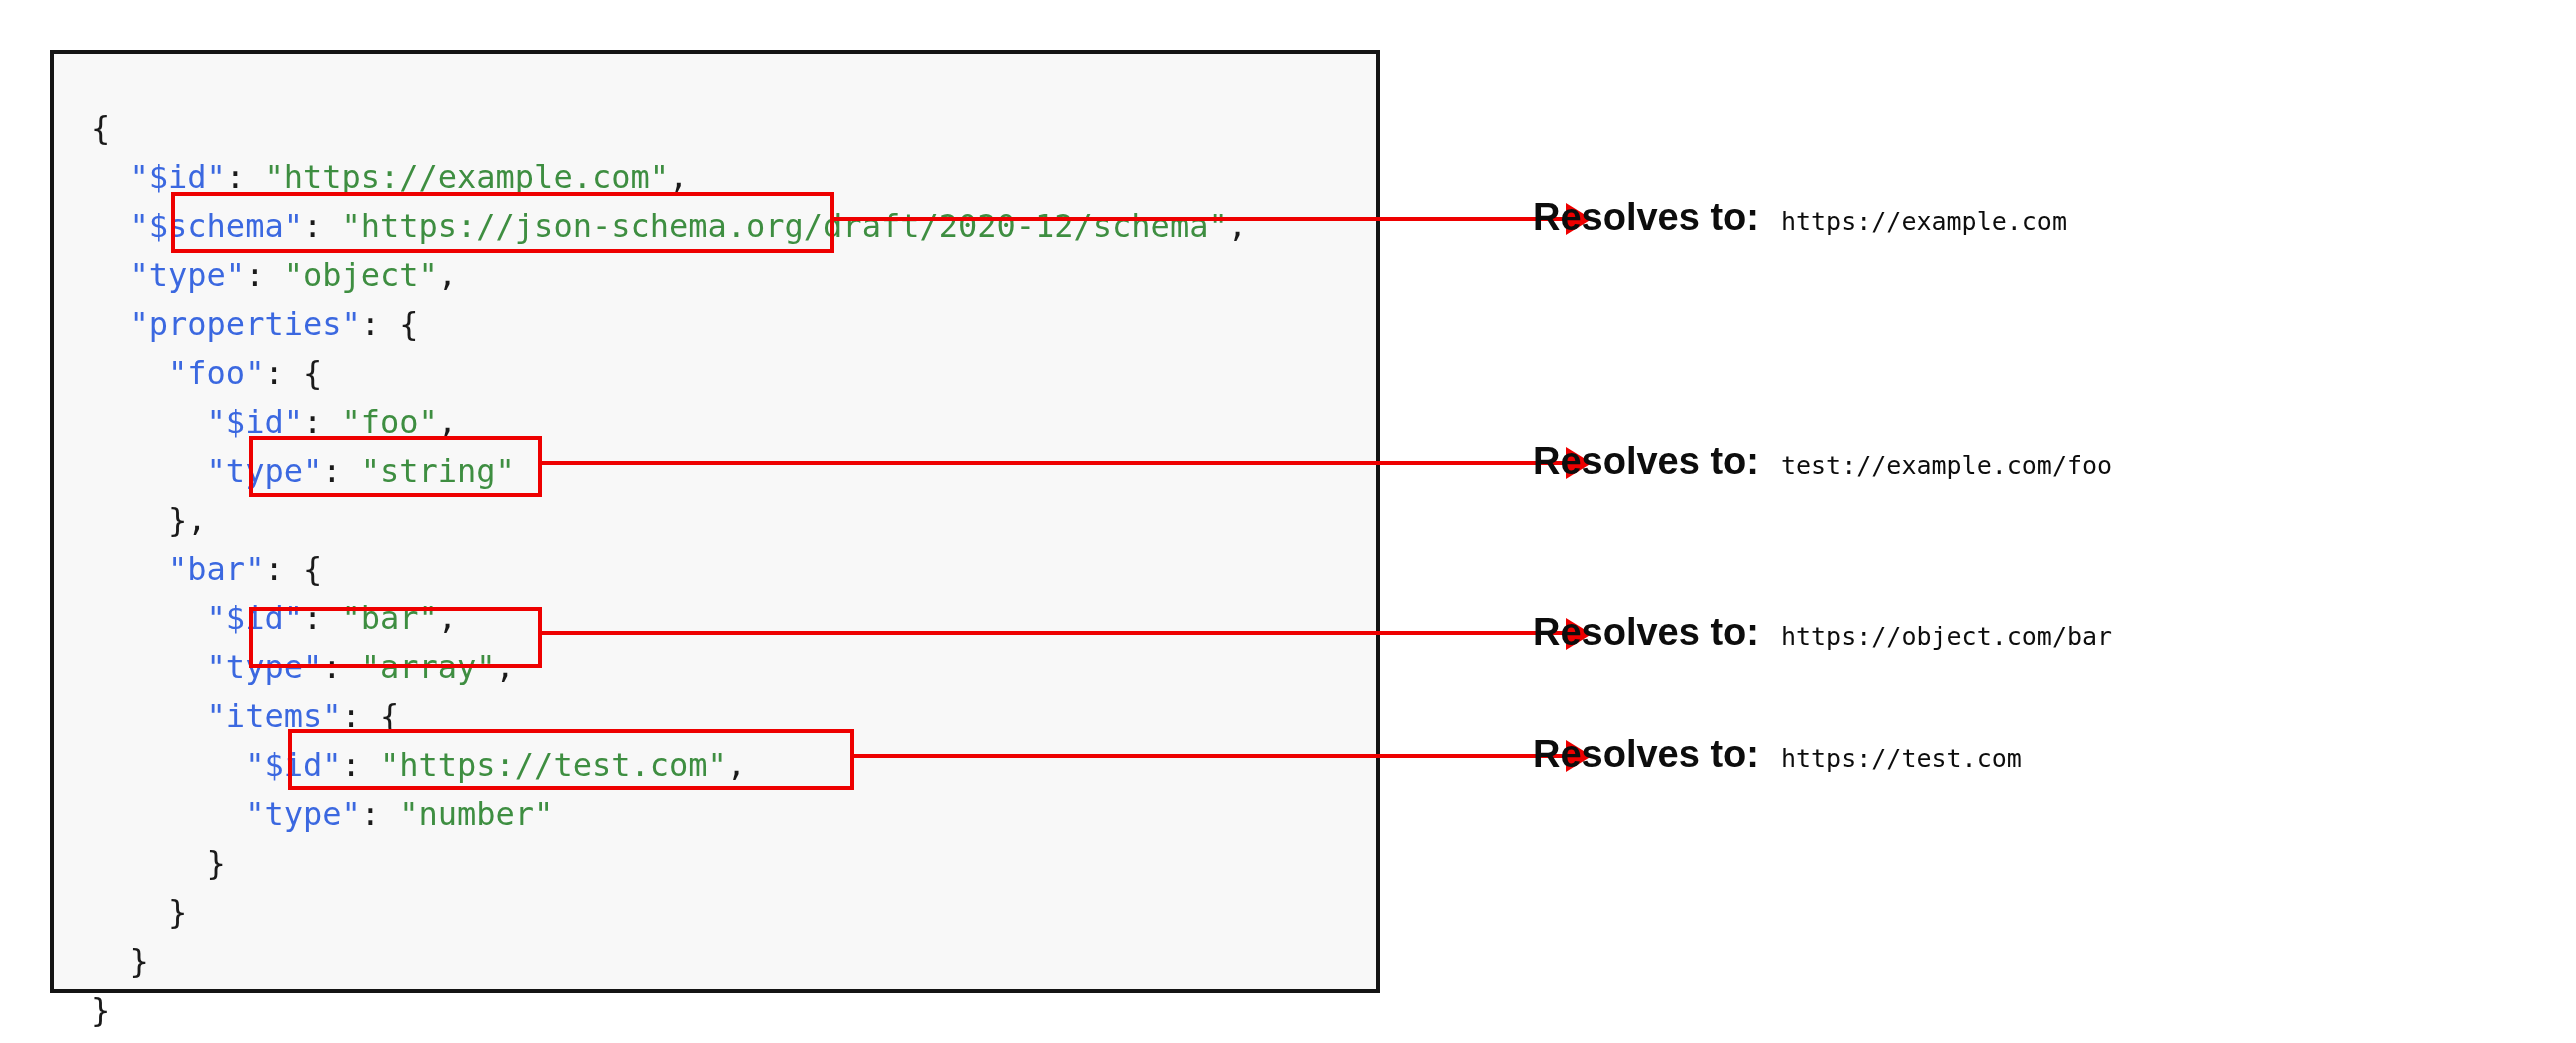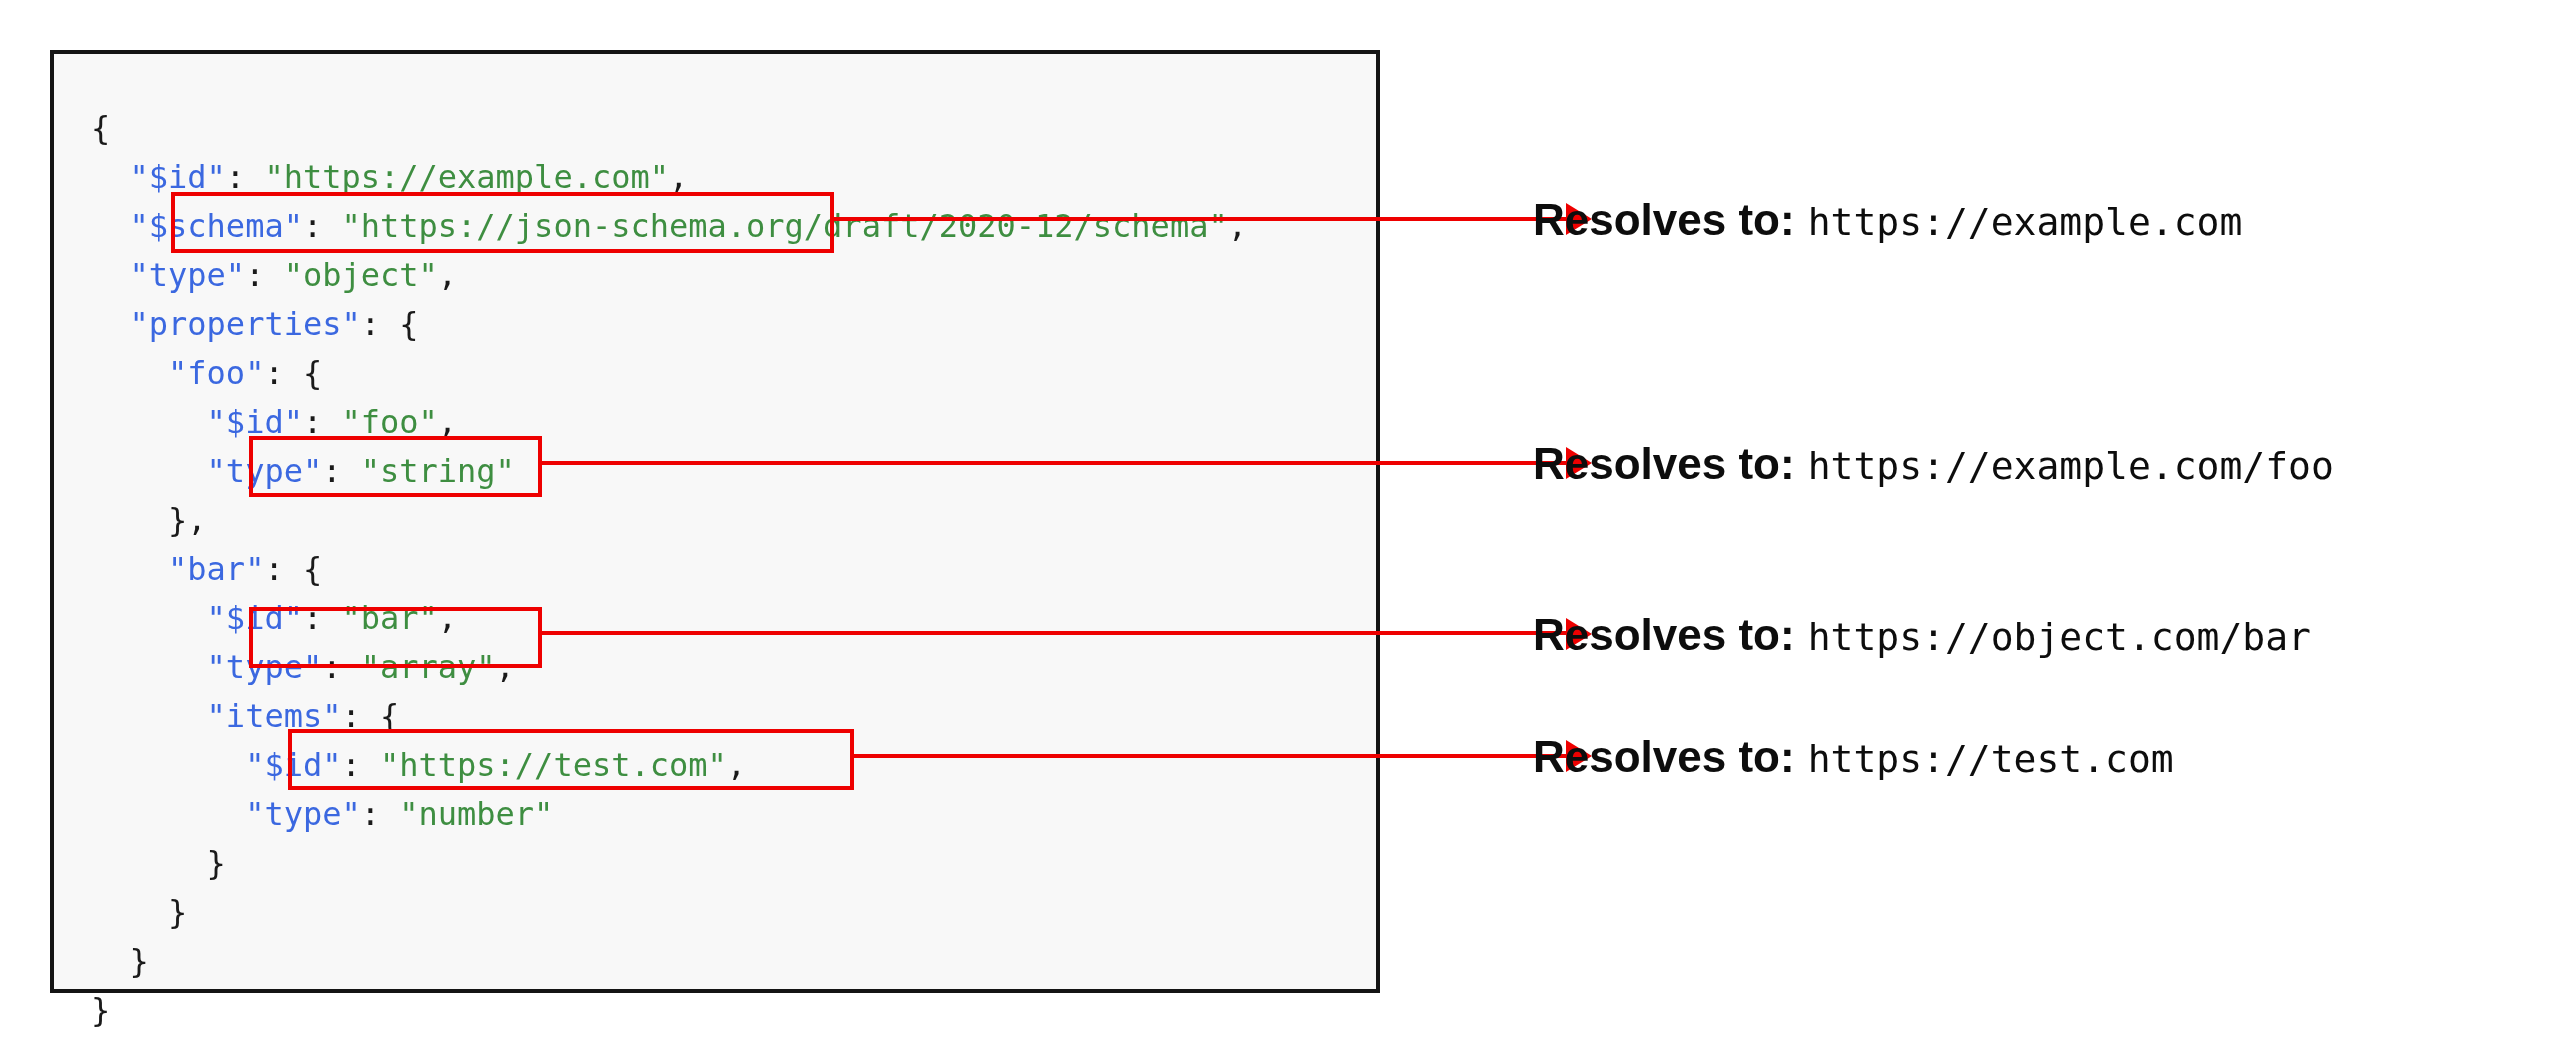--- a/index.html
+++ b/index.html
@@ -74,28 +74,28 @@
 
   
   .annotation {
     position: absolute;
     white-space: nowrap;
     line-height: 1;
   }
   .ann-label {
     font-family: "Liberation Sans", sans-serif;
     font-weight: bold;
-    font-size: 44px;
+    font-size: 38px;
     color: #0d0d0d;
   }
   .ann-url {
     font-family: "DejaVu Sans Mono", "Liberation Mono", monospace;
-    font-size: 38px;
+    font-size: 25px;
     color: #0d0d0d;
-    margin-left: 13px;
+    margin-left: 22px;
   }
 </style>
 </head>
 <body>
 
 <div id="code-panel">
   <div id="code-listing"><div class="code-line"><span></span><span class="p">{</span></div><div class="code-line"><span>  </span><span class="k">"$id"</span><span class="p">: </span><span class="s">"https://example.com"</span><span class="p">,</span></div><div class="code-line"><span>  </span><span class="k">"$schema"</span><span class="p">: </span><span class="s">"https://json-schema.org/draft/2020-12/schema"</span><span class="p">,</span></div><div class="code-line"><span>  </span><span class="k">"type"</span><span class="p">: </span><span class="s">"object"</span><span class="p">,</span></div><div class="code-line"><span>  </span><span class="k">"properties"</span><span class="p">: {</span></div><div class="code-line"><span>    </span><span class="k">"foo"</span><span class="p">: {</span></div><div class="code-line"><span>      </span><span class="k">"$id"</span><span class="p">: </span><span class="s">"foo"</span><span class="p">,</span></div><div class="code-line"><span>      </span><span class="k">"type"</span><span class="p">: </span><span class="s">"string"</span></div><div class="code-line"><span>    </span><span class="p">},</span></div><div class="code-line"><span>    </span><span class="k">"bar"</span><span class="p">: {</span></div><div class="code-line"><span>      </span><span class="k">"$id"</span><span class="p">: </span><span class="s">"bar"</span><span class="p">,</span></div><div class="code-line"><span>      </span><span class="k">"type"</span><span class="p">: </span><span class="s">"array"</span><span class="p">,</span></div><div class="code-line"><span>      </span><span class="k">"items"</span><span class="p">: {</span></div><div class="code-line"><span>        </span><span class="k">"$id"</span><span class="p">: </span><span class="s">"https://test.com"</span><span class="p">,</span></div><div class="code-line"><span>        </span><span class="k">"type"</span><span class="p">: </span><span class="s">"number"</span></div><div class="code-line"><span>      </span><span class="p">}</span></div><div class="code-line"><span>    </span><span class="p">}</span></div><div class="code-line"><span>  </span><span class="p">}</span></div><div class="code-line"><span></span><span class="p">}</span></div></div>
   <div id="highlight-layer">
       <div class="hl-box" style="left: 117px; top: 138px; width: 663px; height: 61px; border-color: rgb(238, 0, 0);"></div>
       <div class="hl-box" style="left: 195px; top: 382px; width: 293px; height: 61px; border-color: rgb(238, 0, 0);"></div>
@@ -110,17 +110,17 @@
     <div class="arrow-line" style="left: 538px; top: 461px; width: 1028px; background: rgb(238, 0, 0);"></div>
     <div class="arrow-head" style="left: 1566px; top: 447px; border-left-color: rgb(238, 0, 0);"></div>
     <div class="arrow-line" style="left: 538px; top: 631px; width: 1028px; background: rgb(238, 0, 0);"></div>
     <div class="arrow-head" style="left: 1566px; top: 618px; border-left-color: rgb(238, 0, 0);"></div>
     <div class="arrow-line" style="left: 851px; top: 754px; width: 716px; background: rgb(238, 0, 0);"></div>
     <div class="arrow-head" style="left: 1566px; top: 740px; border-left-color: rgb(238, 0, 0);"></div>
   </div>
 
 <div id="annotation-layer">
     <div class="annotation" style="left: 1533px; top: 198px;"><span class="ann-label">Resolves to:</span><span class="ann-url">https://example.com</span></div>
-    <div class="annotation" style="left: 1533px; top: 442px;"><span class="ann-label">Resolves to:</span><span class="ann-url">https://example.com/foo</span></div>
+    <div class="annotation" style="left: 1533px; top: 442px;"><span class="ann-label">Resolves to:</span><span class="ann-url">test://example.com/foo</span></div>
     <div class="annotation" style="left: 1533px; top: 613px;"><span class="ann-label">Resolves to:</span><span class="ann-url">https://object.com/bar</span></div>
     <div class="annotation" style="left: 1533px; top: 735px; text-align: center;"><span class="ann-label">Resolves to:</span><span class="ann-url">https://test.com</span></div>
   </div>
 
 
 </body></html>

